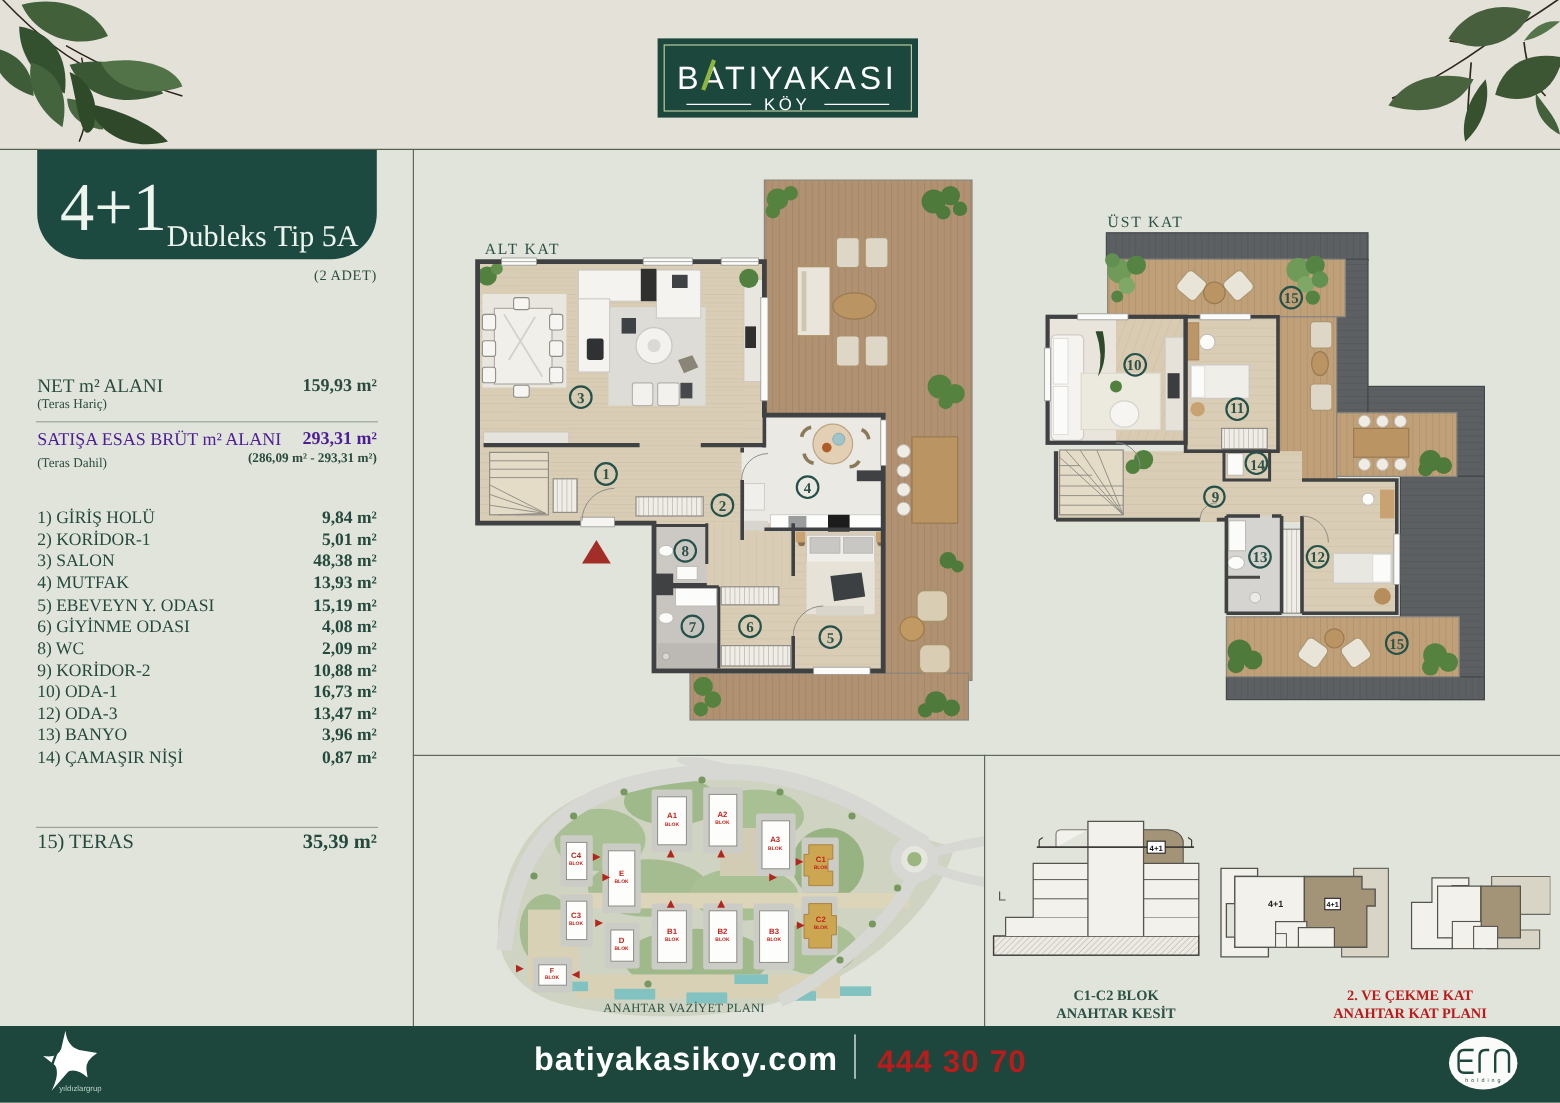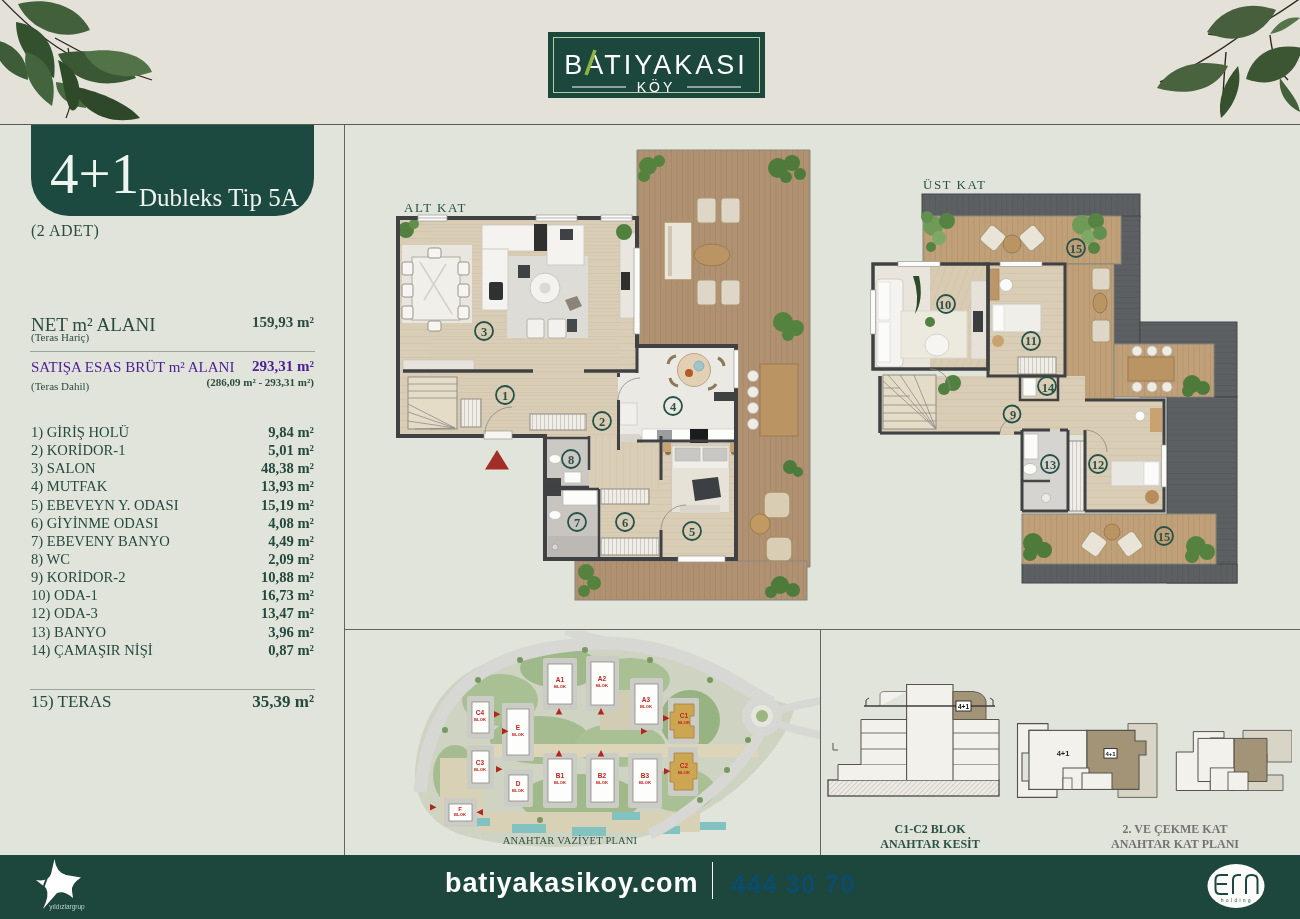--- a/index.html
+++ b/index.html
@@ -55,30 +55,30 @@
   <line x1="139" y1="55" x2="193" y2="55" stroke="#ffffff" stroke-width="1"></line>
   <text x="108" y="60" font-family="Liberation Sans,sans-serif" font-size="14" fill="#ffffff" text-anchor="middle" letter-spacing="3">KÖY</text>
 </svg>
 
 <div class="abs" style="left:31px;top:125px;width:283px;height:91px;background:#1d4a40;border-radius:0 0 38px 38px"></div>
 <div class="abs" style="left:31px;top:125px;width:283px;height:91px;color:#eef4ee;text-align:left">
   <span class="abs" style="left:19px;top:23px;font-size:57px;line-height:52px">4+1</span>
   <span class="abs" style="left:108px;top:59px;font-size:25px">Dubleks Tip 5A</span>
 </div>
 
-<div class="abs" style="left:31px;top:222px;width:283px;text-align:left;font-size:16px;color:#2c4c41;letter-spacing:0.5px">(2 ADET)</div>
+<div class="abs" style="left:31px;top:222px;width:283px;text-align:right;font-size:12px;color:#2c4c41;letter-spacing:0.5px">(2 ADET)</div>
 
 <div class="abs" style="left:344px;top:125px;width:1px;height:730px;background:#5d675c"></div>
 
 <div class="abs" style="left:344px;top:629px;width:956px;height:1px;background:#5d675c"></div>
 
 <div class="abs" style="left:820px;top:629px;width:1px;height:226px;background:#5d675c"></div>
 
 <div class="abs" style="left:31px;top:314px;width:283px;color:#2c4c41">
-  <span style="font-size:19px">NET m² ALANI</span>
+  <span style="font-size:16px">NET m² ALANI</span>
   <span class="abs" style="right:0;top:0;font-size:15px;font-weight:bold">159,93 m²</span>
 </div>
 
 <div class="abs" style="left:31px;top:331px;font-size:11px;color:#2c4c41">(Teras Hariç)</div>
 
 <div class="abs" style="left:30px;top:351px;width:285px;height:1px;background:#9aa597"></div>
 
 <div class="abs" style="left:31px;top:358px;width:283px;color:#4c1d95">
   <span style="font-size:15px">SATIŞA ESAS BRÜT m² ALANI</span>
   <span class="abs" style="right:0;top:0;font-size:15px;font-weight:bold">293,31 m²</span>
@@ -89,21 +89,20 @@
   <span class="abs" style="right:0;top:0;font-size:11px;font-weight:bold">(286,09 m² - 293,31 m²)</span>
 </div>
 
 <div class="abs" style="left:31px;top:424px;width:283px;color:#24493e;font-size:14.6px">
   <div style="position:relative;height:18.15px">1) GİRİŞ HOLÜ<span class="abs" style="right:0;font-weight:bold">9,84 m²</span></div>
   <div style="position:relative;height:18.15px">2) KORİDOR-1<span class="abs" style="right:0;font-weight:bold">5,01 m²</span></div>
   <div style="position:relative;height:18.15px">3) SALON<span class="abs" style="right:0;font-weight:bold">48,38 m²</span></div>
   <div style="position:relative;height:18.15px">4) MUTFAK<span class="abs" style="right:0;font-weight:bold">13,93 m²</span></div>
   <div style="position:relative;height:18.15px">5) EBEVEYN Y. ODASI<span class="abs" style="right:0;font-weight:bold">15,19 m²</span></div>
   <div style="position:relative;height:18.15px">6) GİYİNME ODASI<span class="abs" style="right:0;font-weight:bold">4,08 m²</span></div>
-  <div style="position:relative;height:18.15px">7) EBEVENY BANYO<span class="abs" style="right:0;font-weight:bold">4,49 m²</span></div>
   <div style="position:relative;height:18.15px">8) WC<span class="abs" style="right:0;font-weight:bold">2,09 m²</span></div>
   <div style="position:relative;height:18.15px">9) KORİDOR-2<span class="abs" style="right:0;font-weight:bold">10,88 m²</span></div>
   <div style="position:relative;height:18.15px">10) ODA-1<span class="abs" style="right:0;font-weight:bold">16,73 m²</span></div>
   <div style="position:relative;height:18.15px">12) ODA-3<span class="abs" style="right:0;font-weight:bold">13,47 m²</span></div>
   <div style="position:relative;height:18.15px">13) BANYO<span class="abs" style="right:0;font-weight:bold">3,96 m²</span></div>
   <div style="position:relative;height:18.15px">14) ÇAMAŞIR NİŞİ<span class="abs" style="right:0;font-weight:bold">0,87 m²</span></div>
 </div>
 
 <div class="abs" style="left:30px;top:689px;width:285px;height:1px;background:#9aa597"></div>
 
@@ -833,35 +832,35 @@
 <path d="M1234.2,738.4 H1267 V781.5 H1234.2 Z" fill="#a39478" stroke="#55534e" stroke-width="1"></path>
 
 <rect x="1210.3" y="767.9" width="24" height="22.6" fill="#f2f1ec" stroke="#55534e" stroke-width="0.9"></rect>
 <rect x="1228" y="772" width="20" height="18.5" fill="#f2f1ec" stroke="#55534e" stroke-width="0.9"></rect>
 </svg>
 
 <div class="abs" style="left:420px;top:835px;width:300px;text-align:center;font-size:10.5px;font-weight:normal;color:#2c5247;letter-spacing:0.2px">ANAHTAR VAZİYET PLANI</div>
 
 <div class="abs" style="left:850px;top:822px;width:160px;text-align:center;font-size:12px;font-weight:bold;color:#2c5247">C1-C2 BLOK<br>ANAHTAR KESİT</div>
 
-<div class="abs" style="left:1090px;top:822px;width:170px;text-align:center;font-size:12px;font-weight:bold;color:#737373">2. VE ÇEKME KAT<br>ANAHTAR KAT PLANI</div>
+<div class="abs" style="left:1090px;top:822px;width:170px;text-align:center;font-size:12px;font-weight:bold;color:#b91c1c">2. VE ÇEKME KAT<br>ANAHTAR KAT PLANI</div>
 
 <div class="abs" style="left:0;top:855px;width:1300px;height:64px;background:#1d473c"></div>
 
 <svg class="abs" style="left:30px;top:857px" width="80" height="60" viewBox="0 0 80 60">
   <path d="M24.5,2 Q26,15 36,18 L51,20.5 Q41,27 42,34 L43,41 Q34,33 27,36 L13,52 Q20,38 16,31 L6,23 Q18,25 21,17 Z" fill="#ffffff"></path>
   <line x1="21.5" y1="8" x2="11" y2="37" stroke="#1d473c" stroke-width="2"></line>
   <text x="37" y="52" font-family="Liberation Sans,sans-serif" font-size="6.5" fill="#bdd2c8" text-anchor="middle">yıldızlargrup</text>
 </svg>
 
 <div class="abs" style="left:445px;top:868px;font-family:'Liberation Sans',sans-serif;font-size:27px;font-weight:bold;color:#ffffff;letter-spacing:0.9px">batiyakasikoy.com</div>
 
 <div class="abs" style="left:712px;top:862px;width:1px;height:37px;background:#ffffff"></div>
 
-<div class="abs" style="left:731px;top:869px;font-family:'Liberation Sans',sans-serif;font-size:26px;font-weight:bold;color:#0c4a6e;letter-spacing:1px">444 30 70</div>
+<div class="abs" style="left:731px;top:869px;font-family:'Liberation Sans',sans-serif;font-size:26px;font-weight:bold;color:#b91c1c;letter-spacing:1px">444 30 70</div>
 
 <svg class="abs" style="left:1200px;top:858px" width="75" height="58" viewBox="0 0 75 58">
   <ellipse cx="36" cy="28" rx="28.5" ry="22" fill="#fbfcfa"></ellipse>
   <g fill="none" stroke="#1d473c" stroke-width="2">
     <path d="M28,17 H20 Q15.5,17 15.5,22 V31 Q15.5,36 20,36 H28"></path>
     <path d="M16.5,26 H27"></path>
     <path d="M33,36 V22 Q33,17 38,17 H41"></path>
     <path d="M46,36 V22 Q46,17 51,17 H52 Q57.5,17 57.5,22 V36"></path>
   </g>
   <text x="37" y="44" font-family="Liberation Sans,sans-serif" font-size="4.5" fill="#1d473c" text-anchor="middle" letter-spacing="2.5">holding</text>

